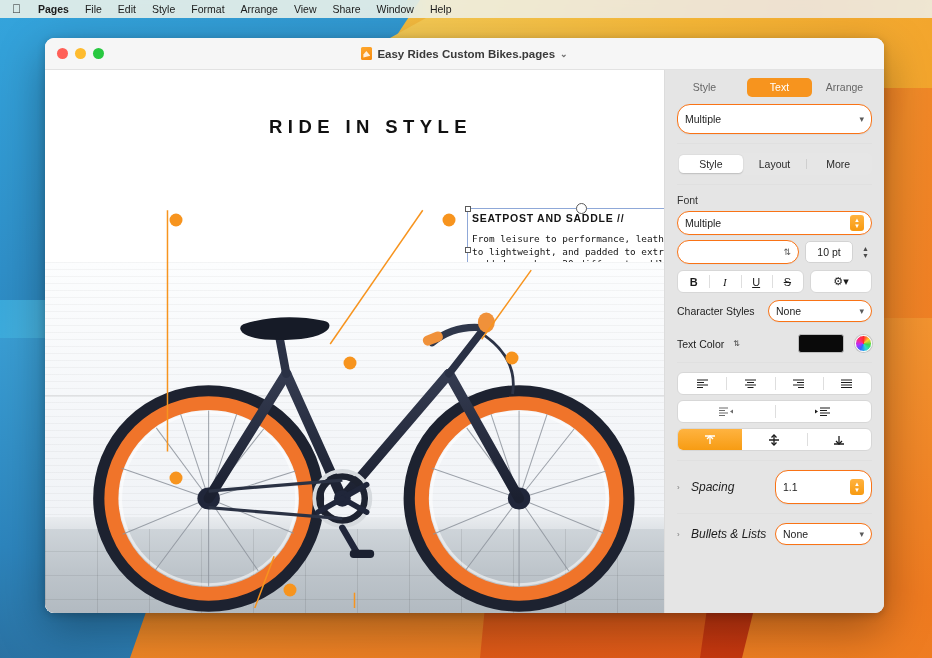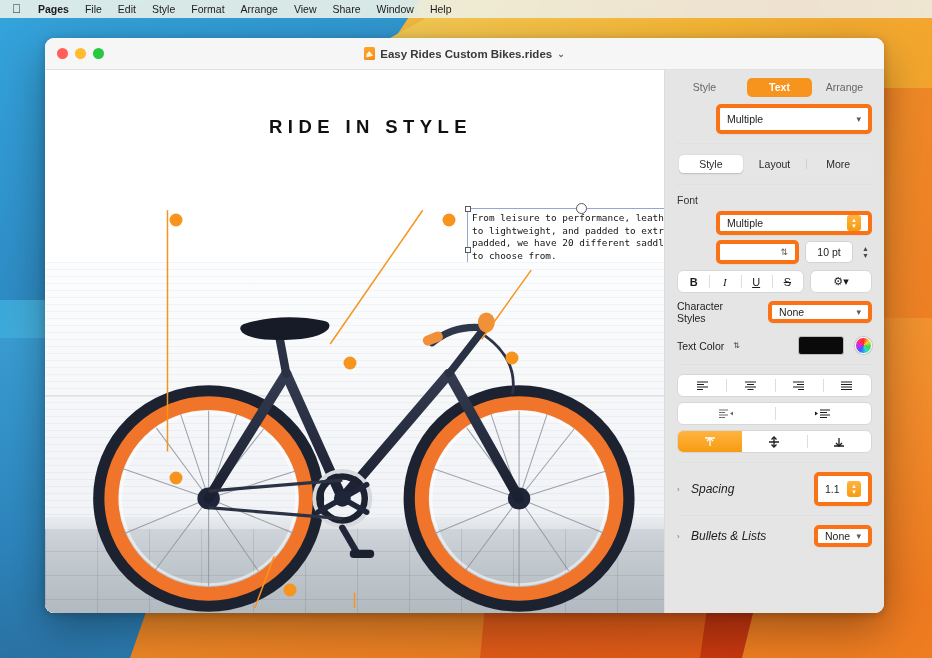--- a/index.html
+++ b/index.html
@@ -170,27 +170,27 @@
     font-size: 10.5px; color: #1d1d1d;
   }
   #insp-tabs {
     display: flex; align-items: center; justify-content: space-around;
     height: 30px; flex: 0 0 30px; padding: 4px 7px 0;
   }
   #insp-tabs .t {
     flex: 1; text-align: center; font-size: 10.5px; color: #666;
     padding: 3.5px 0; border-radius: 5px;
   }
-  #insp-tabs .t.on { background: #f7941e; color: #fff; font-weight: 700; margin-left: 10px; }
+  #insp-tabs .t.on { background: #f7941e; color: #fff; font-weight: 400; margin-left: 10px; }
   #insp-scroll { flex: 1; overflow: hidden; padding: 0 12px; }
 
   .popup {
-    height: 24px; background: #fff; border: 4px solid #f97316; border-radius: 5px;
+    height: 24px; background: #fff; border: 1px solid #f97316; border-radius: 13px;
     display: flex; align-items: center; padding: 0 7px;
-    box-shadow: 0 .5px 1px rgba(0,0,0,.05); position: relative; margin-left: 39px;
+    box-shadow: 0 .5px 1px rgba(0,0,0,.05); position: relative;
   }
   .popup .lbl { flex: 1; white-space: nowrap; overflow: hidden; }
   .popup .cv { font-size: 9px; color: #5a5a5a; }
   .stepper {
     width: 14px; height: 16px; border-radius: 3px;
     background: linear-gradient(180deg,#ffb340,#f79a10);
     display: flex; flex-direction: column; align-items: center;
     justify-content: center; color: #fff; font-size: 6px; line-height: 6px;
     flex: 0 0 14px; margin-left: 4px;
   }
@@ -285,34 +285,35 @@
 <div id="win">
 
   <div id="titlebar">
     <div class="traffic">
       <span class="dot red"></span>
       <span class="dot yellow"></span>
       <span class="dot green"></span>
     </div>
     <div id="doctitle">
       <span class="docicon"></span>
-      <span>Easy Rides Custom Bikes.rides</span>
+      <span>Easy Rides Custom Bikes.pages</span>
       <span class="chev">⌄</span>
     </div>
   </div>
 
   <div id="winbody">
 
     <div id="canvaswrap">
       <div id="page">
 
         <div id="heading">RIDE IN STYLE</div>
 
 
         <div class="txtblk" id="blk-right">
+          <div class="ttl">SEATPOST AND SADDLE //</div>
           <div class="body">From leisure to performance, leather
 to lightweight, and padded to extra
 padded, we have 20 different saddles
 to choose from.</div>
         </div>
 
         <div id="selframe">
           <span class="h tl"></span>
           <span class="h tc"></span>
 

